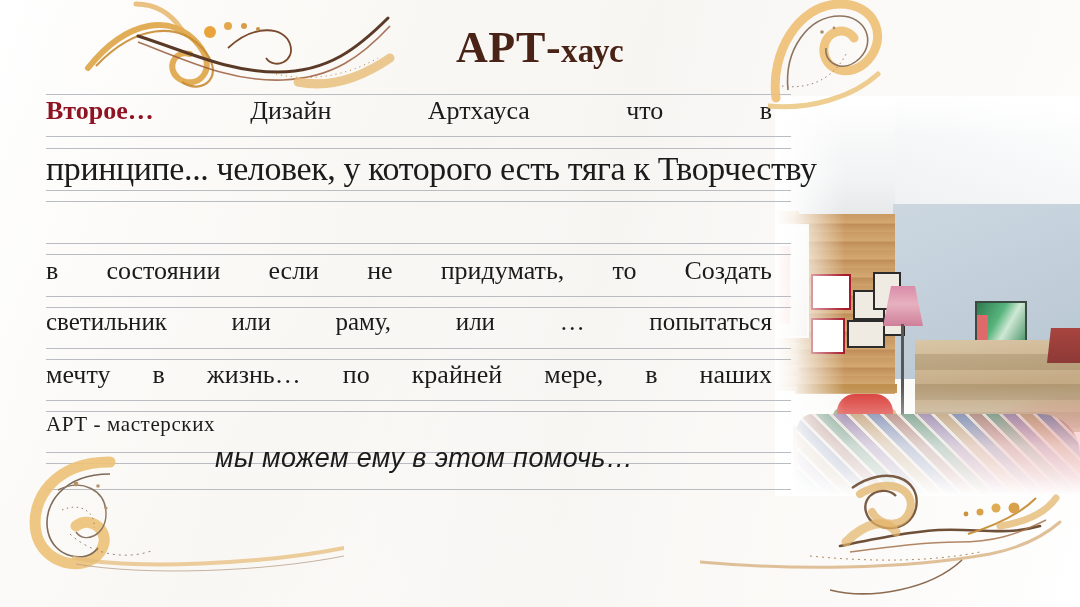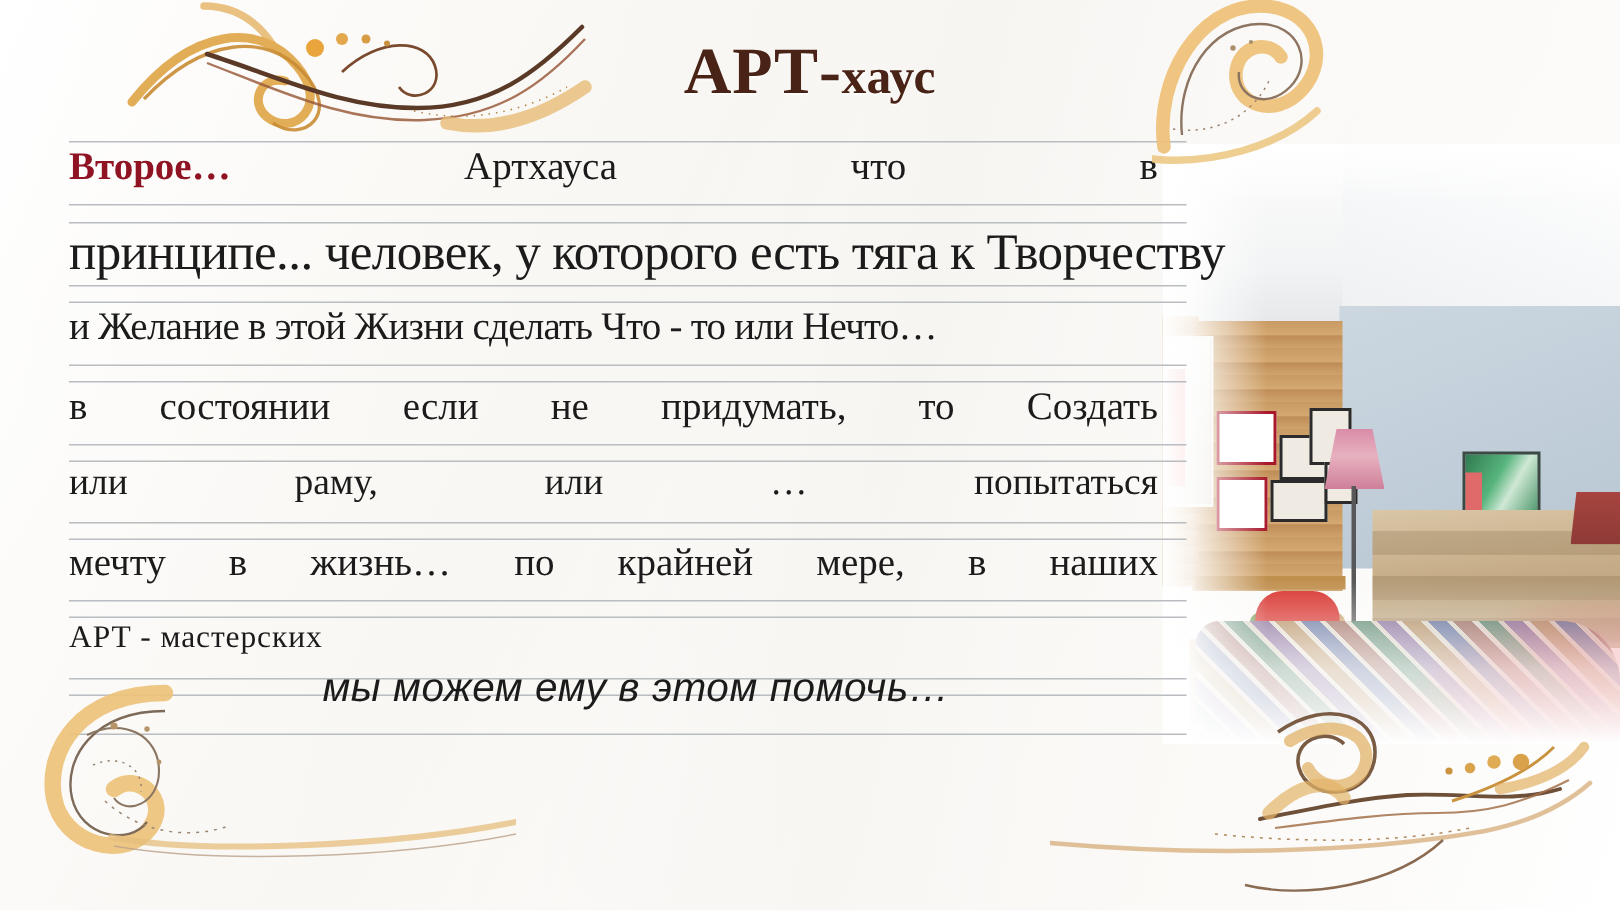--- a/index.html
+++ b/index.html
@@ -192,39 +192,40 @@
   <div class="rule" style="top:452px;"></div>
   <div class="rule" style="top:463px;"></div>
   <div class="rule" style="top:489px;"></div>
 
   <div id="title">
     <span class="big">АРТ</span><span class="big">-</span><span class="small">хаус</span>
   </div>
 
   <div class="tline just" id="l1">
     <span class="lead">Второе…</span>
+    <span>Дизайн</span>
     <span>Артхауса</span>
     <span>что</span>
     <span>в</span>
   </div>
 
   <div class="tline" id="l2">принципе... человек, у которого есть тяга  к Творчеству</div>
-  <div class="tline" id="l3">и Желание в этой Жизни сделать Что - то или Нечто…</div>
 
   <div class="tline just" id="l4">
     <span>в</span>
     <span>состоянии</span>
     <span>если</span>
     <span>не</span>
     <span>придумать,</span>
     <span>то</span>
     <span>Создать</span>
   </div>
 
   <div class="tline just" id="l5">
+    <span>светильник</span>
     <span>или</span>
     <span>раму,</span>
     <span>или</span>
     <span>…</span>
     <span>попытаться</span>
   </div>
 
   <div class="tline just" id="l6">
     <span>мечту</span>
     <span>в</span>

